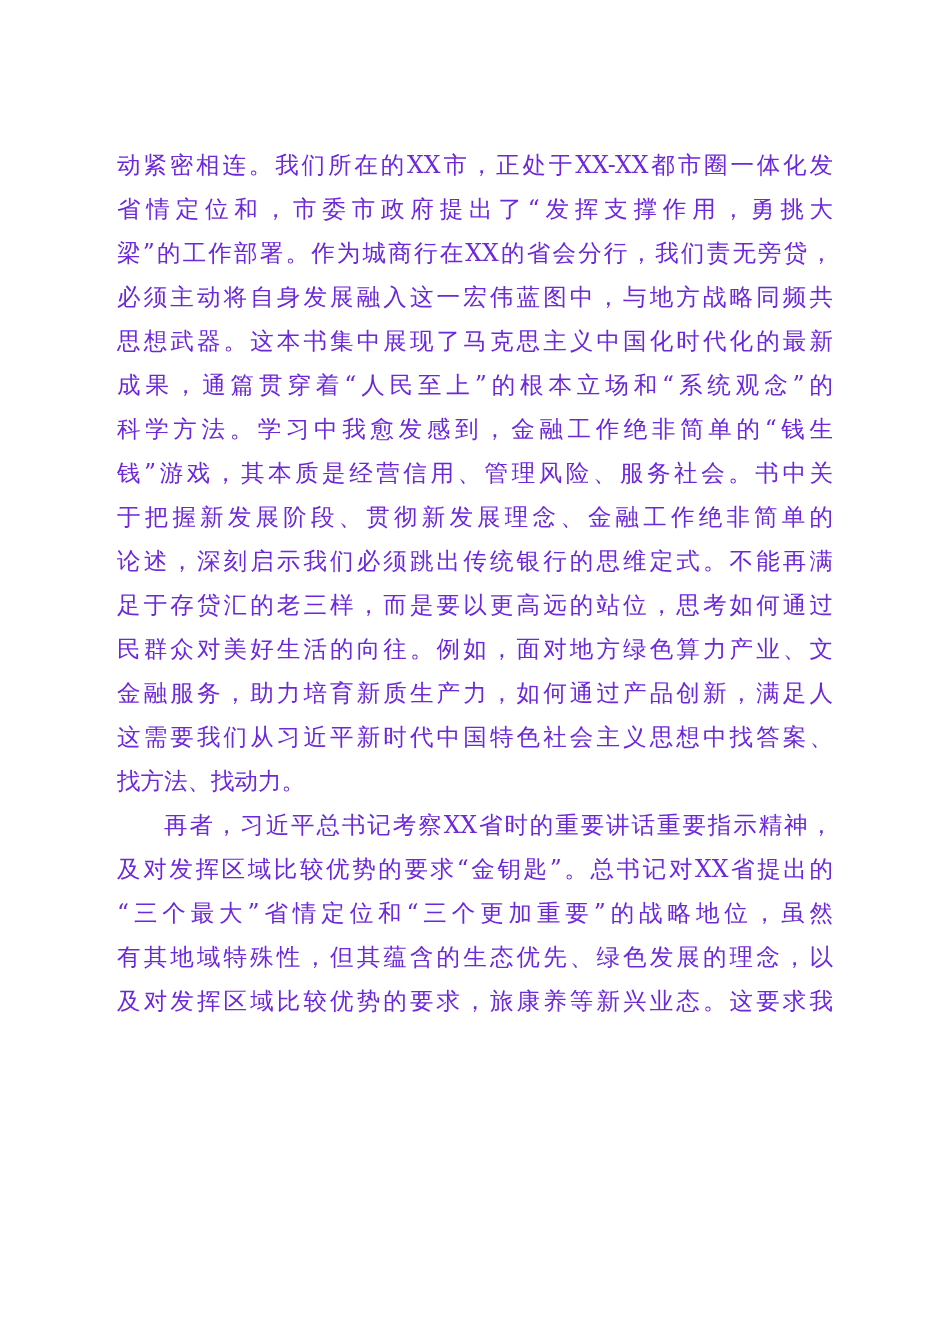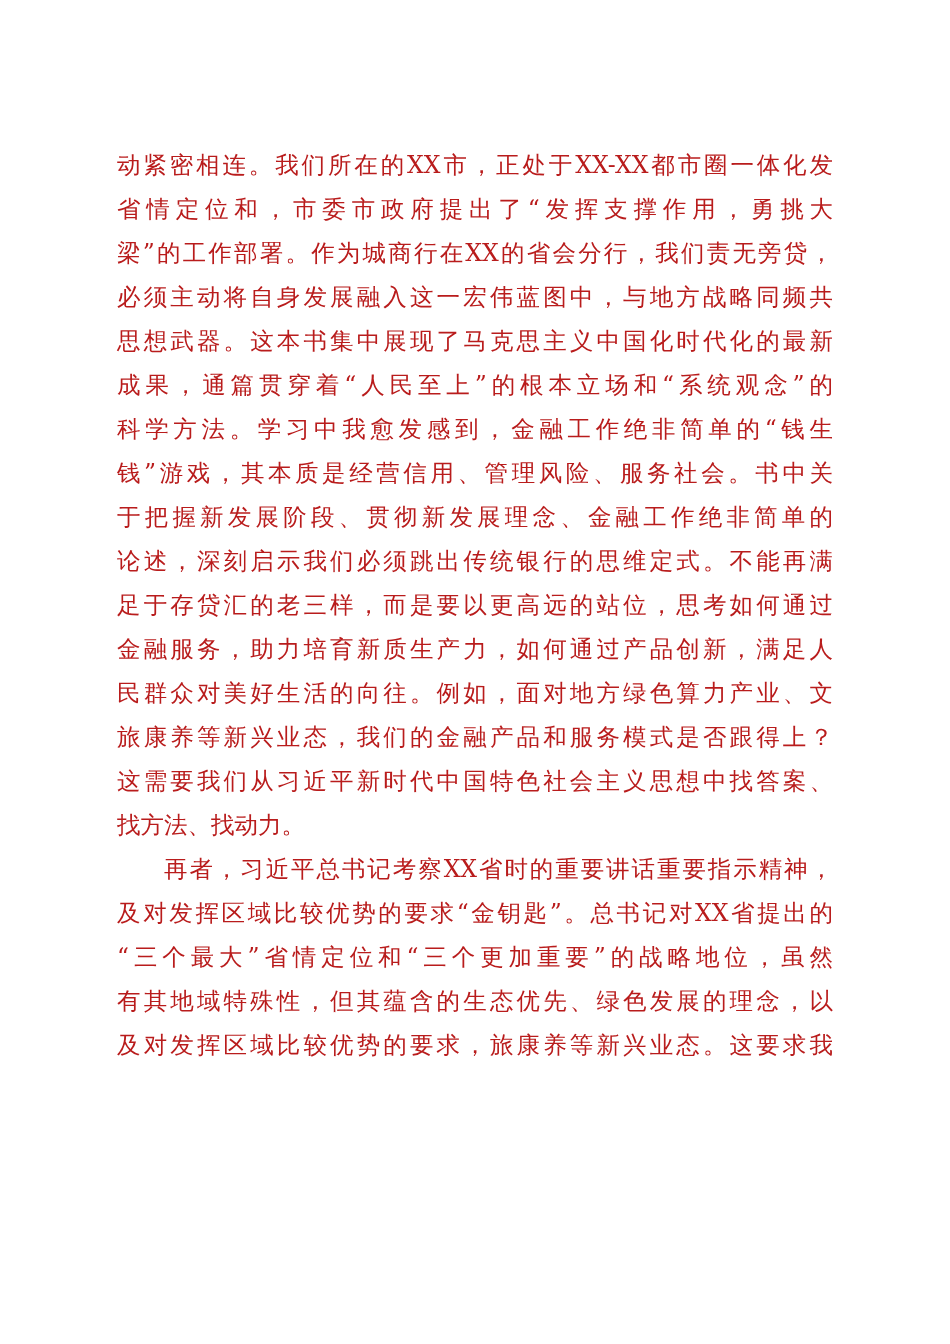--- a/index.html
+++ b/index.html
@@ -1,21 +1,21 @@
 <!DOCTYPE html>
 <html><head>
 <meta charset="utf-8">
 <style>
   html, body { margin: 0; padding: 0; background: #ffffff; }
   body { width: 950px; height: 1344px; position: relative; overflow: hidden; }
   .page { position: absolute; left: 0; top: 0; width: 950px; height: 1344px; background: #fff; }
   .body-text {
     position: absolute; left: 117px; top: 143px; width: 716px;
     font-family: "DejaVu Serif", serif;
-    font-size: 23.5px; line-height: 44px; color: #b91c1c;
+    font-size: 23.5px; line-height: 44px; color: #6d28d9;
   }
   .line {
     display: block; height: 44px; white-space: nowrap;
     text-align: justify; text-align-last: justify;
   }
   .line.last { text-align-last: left; }
   .line.indent { padding-left: 47px; }
 </style>
 </head>
 <body>
@@ -29,23 +29,22 @@
       <span class="line">必须主动将自身发展融入这一宏伟蓝图中，与地方战略同频共</span>
     </div>
     <div>
       <span class="line">思想武器。这本书集中展现了马克思主义中国化时代化的最新</span>
       <span class="line">成果，通篇贯穿着“人民至上”的根本立场和“系统观念”的</span>
       <span class="line">科学方法。学习中我愈发感到，金融工作绝非简单的“钱生</span>
       <span class="line">钱”游戏，其本质是经营信用、管理风险、服务社会。书中关</span>
       <span class="line">于把握新发展阶段、贯彻新发展理念、金融工作绝非简单的</span>
       <span class="line">论述，深刻启示我们必须跳出传统银行的思维定式。不能再满</span>
       <span class="line">足于存贷汇的老三样，而是要以更高远的站位，思考如何通过</span>
+      <span class="line">民群众对美好生活的向往。例如，面对地方绿色算力产业、文</span>
       <span class="line">金融服务，助力培育新质生产力，如何通过产品创新，满足人</span>
-      <span class="line">民群众对美好生活的向往。例如，面对地方绿色算力产业、文</span>
-      <span class="line">旅康养等新兴业态，我们的金融产品和服务模式是否跟得上？</span>
       <span class="line">这需要我们从习近平新时代中国特色社会主义思想中找答案、</span>
       <span class="line last">找方法、找动力。</span>
     </div>
     <div>
       <span class="line indent">再者，习近平总书记考察XX省时的重要讲话重要指示精神，</span>
       <span class="line">及对发挥区域比较优势的要求“金钥匙”。总书记对XX省提出的</span>
       <span class="line">“三个最大”省情定位和“三个更加重要”的战略地位，虽然</span>
       <span class="line">有其地域特殊性，但其蕴含的生态优先、绿色发展的理念，以</span>
       <span class="line">及对发挥区域比较优势的要求，旅康养等新兴业态。这要求我</span>
     </div>

